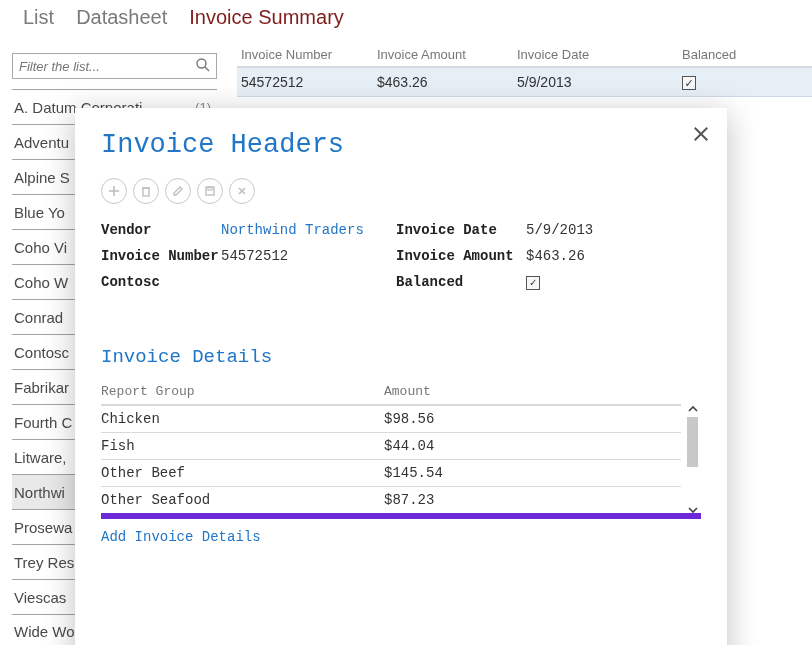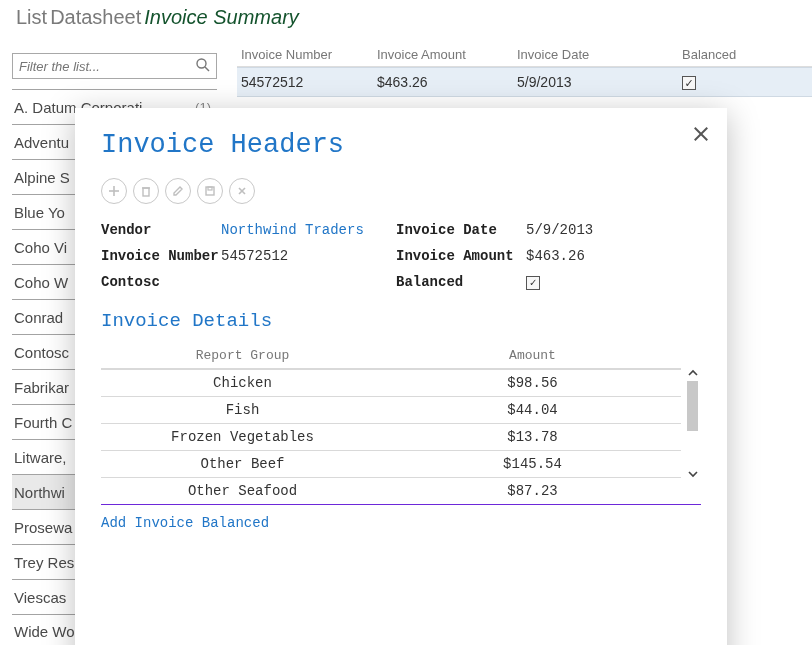--- a/index.html
+++ b/index.html
@@ -7,33 +7,32 @@
     margin: 0; padding: 0;
     width: 812px; height: 645px;
     font-family: "Segoe UI", Arial, sans-serif;
     font-size: 14px;
     color: #333;
     background: #fff;
     overflow: hidden;
   }
   .tabs {
     display: flex;
-    gap: 3px;
-    padding: 6px 14px 0 16px;
+    gap: 22px;
+    padding: 6px 14px 0 23px;
     color: #7a7a7a;
   }
   .tab {
     font-size: 20px;
     font-weight: 300;
     padding-bottom: 6px;
     cursor: pointer;
   }
   .tab.active {
-    color: #14532d;
-    font-style: italic;
+    color: #7f1d1d;
   }
   .content-row {
     display: flex;
     margin-top: 2px;
   }
   .sidebar {
     width: 225px;
     padding: 0 8px 0 12px;
   }
   .search-wrap {
@@ -149,21 +148,21 @@
     color: #bfbfbf;
     cursor: pointer;
     background: #fff;
   }
   .tool-btn svg { width: 12px; height: 12px; stroke: currentColor; fill: none; }
   .fields {
     display: grid;
     grid-template-columns: 120px 175px 130px auto;
     row-gap: 10px;
     font-size: 14px;
-    margin-bottom: 20px;
+    margin-bottom: 56px;
   }
   .fields .label { font-weight: 600; color: #222; }
   .fields .link { color: #2176c7; cursor: pointer; }
   .section-title {
     font-size: 19px;
     font-weight: 300;
     color: #2176c7;
     margin-bottom: 10px;
   }
   .detail-header, .detail-row {
@@ -175,22 +174,21 @@
   }
   .detail-header {
     border-top: none;
     border-bottom: 1px solid #d9d9d9;
     color: #777;
     font-size: 13px;
   }
   .detail-wrap {
     position: relative;
     padding-right: 20px;
-    border-bottom: 1px solid #6d28d9;
-    text-align: center;
+    border-bottom: 6px solid #6d28d9;
   }
   .dc-group { width: 283px; }
   .dc-amt { flex: 1; }
   .scroll {
     position: absolute;
     right: 0; top: 22px;
     width: 17px; height: 118px;
     display: flex;
     flex-direction: column;
   }
@@ -394,24 +392,20 @@
     <div id="detail-rows">
         <div class="detail-row">
           <div class="dc-group">Chicken</div>
           <div class="dc-amt">$98.56</div>
         </div>
         <div class="detail-row">
           <div class="dc-group">Fish</div>
           <div class="dc-amt">$44.04</div>
         </div>
         <div class="detail-row">
-          <div class="dc-group">Frozen Vegetables</div>
-          <div class="dc-amt">$13.78</div>
-        </div>
-        <div class="detail-row">
           <div class="dc-group">Other Beef</div>
           <div class="dc-amt">$145.54</div>
         </div>
         <div class="detail-row">
           <div class="dc-group">Other Seafood</div>
           <div class="dc-amt">$87.23</div>
         </div>
       </div>
     <div class="scroll">
       <div class="scroll-btn">
@@ -423,14 +417,14 @@
           <div class="scroll-thumb"></div>
         </div>
       <div class="scroll-btn">
           <svg width="10" height="10" viewBox="0 0 10 10">
             <path d="M1 3 L5 7 L9 3" fill="none" stroke="currentColor" stroke-width="1.6"></path>
           </svg>
         </div>
     </div>
   </div>
 
-  <span class="add-link">Add Invoice Balanced</span>
+  <span class="add-link">Add Invoice Details</span>
 </div>
 
 </body></html>

